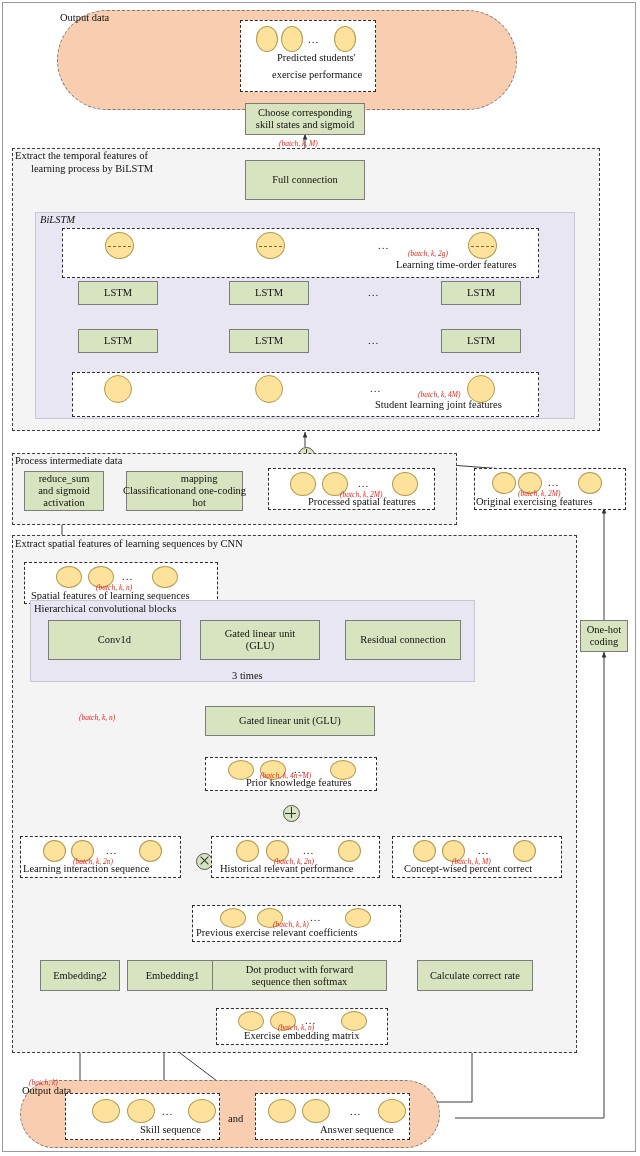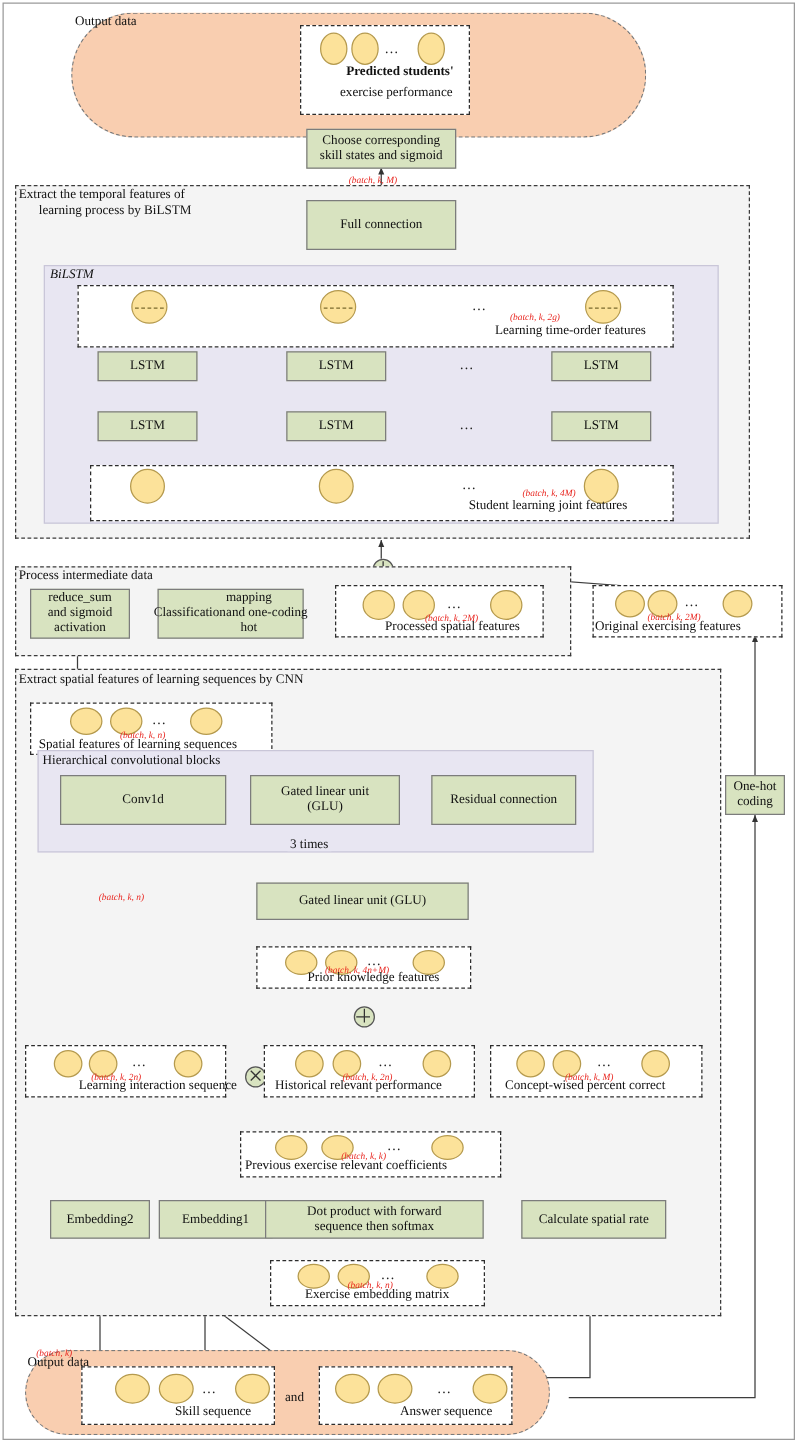--- a/index.html
+++ b/index.html
@@ -143,21 +143,21 @@
   </svg>
 
   <div class="pill" style="left:57px;top:10px;width:460px;height:100px;"></div>
   <div class="grp-label" style="left:60px;top:12px;">Output data</div>
 
   <div class="dbox" style="left:240px;top:20px;width:136px;height:72px;"></div>
   <div class="node" style="left:256px;top:26px;width:20px;height:24px;"></div>
   <div class="node" style="left:281px;top:26px;width:20px;height:24px;"></div>
   <div class="dots" style="left:308px;top:36px;">...</div>
   <div class="node" style="left:334px;top:26px;width:20px;height:24px;"></div>
-  <div class="plain" style="left:277px;top:52px;font-weight:bold;">Predicted students'</div>
+  <div class="plain" style="left:277px;top:52px;">Predicted students'</div>
   <div class="plain" style="left:272px;top:69px;">exercise performance</div>
 
   <div class="box" style="left:245px;top:103px;width:120px;height:32px;flex-direction:column;">
     <span>Choose corresponding</span>
     <span>skill states and sigmoid</span>
   </div>
   <div class="tag" style="left:279px;top:139px;">(batch, k, M)</div>
 
   <div class="grp shaded" style="left:12px;top:148px;width:588px;height:283px;"></div>
   <div class="grp-label" style="left:15px;top:150px;">Extract the temporal features of</div>
@@ -281,21 +281,21 @@
   <div class="dbox-cap" style="left:246px;top:777px;right:auto;">Prior knowledge features</div>
 
   <div class="op plus" style="left:283px;top:805px;"></div>
 
   <div class="dbox" style="left:20px;top:836px;width:161px;height:42px;"></div>
   <div class="node" style="left:43px;top:840px;width:21px;height:20px;"></div>
   <div class="node" style="left:71px;top:840px;width:21px;height:20px;"></div>
   <div class="dots" style="left:106px;top:847px;">...</div>
   <div class="node" style="left:139px;top:840px;width:21px;height:20px;"></div>
   <div class="tag" style="left:73px;top:857px;">(batch, k, 2n)</div>
-  <div class="dbox-cap" style="left:23px;top:863px;right:auto;margin-left:40px;">Learning interaction sequence</div>
+  <div class="dbox-cap" style="left:23px;top:863px;right:auto;">Learning interaction sequence</div>
 
   <div class="op times" style="left:196px;top:853px;"></div>
 
   <div class="dbox" style="left:211px;top:836px;width:169px;height:42px;"></div>
   <div class="node" style="left:236px;top:840px;width:21px;height:20px;"></div>
   <div class="node" style="left:266px;top:840px;width:21px;height:20px;"></div>
   <div class="dots" style="left:303px;top:847px;">...</div>
   <div class="node" style="left:338px;top:840px;width:21px;height:20px;"></div>
   <div class="tag" style="left:274px;top:857px;">(batch, k, 2n)</div>
   <div class="dbox-cap" style="left:220px;top:863px;right:auto;">Historical relevant performance</div>
@@ -320,21 +320,21 @@
     <span>Embedding2</span>
     </div>
   <div class="box" style="left:127px;top:960px;width:91px;height:31px;">
     <span>Embedding1</span>
     </div>
   <div class="box" style="left:212px;top:960px;width:175px;height:31px;flex-direction:column;">
     <span>Dot product with forward</span>
     <span>sequence then softmax</span>
     </div>
   <div class="box" style="left:417px;top:960px;width:116px;height:31px;">
-    <span>Calculate spatial rate</span>
+    <span>Calculate correct rate</span>
     </div>
 
   <div class="dbox" style="left:216px;top:1008px;width:172px;height:37px;"></div>
   <div class="node" style="left:238px;top:1011px;width:24px;height:18px;"></div>
   <div class="node" style="left:270px;top:1011px;width:24px;height:18px;"></div>
   <div class="dots" style="left:305px;top:1017px;">...</div>
   <div class="node" style="left:341px;top:1011px;width:24px;height:18px;"></div>
   <div class="tag" style="left:278px;top:1023px;">(batch, k, n)</div>
   <div class="dbox-cap" style="left:244px;top:1030px;right:auto;">Exercise embedding matrix</div>
 

